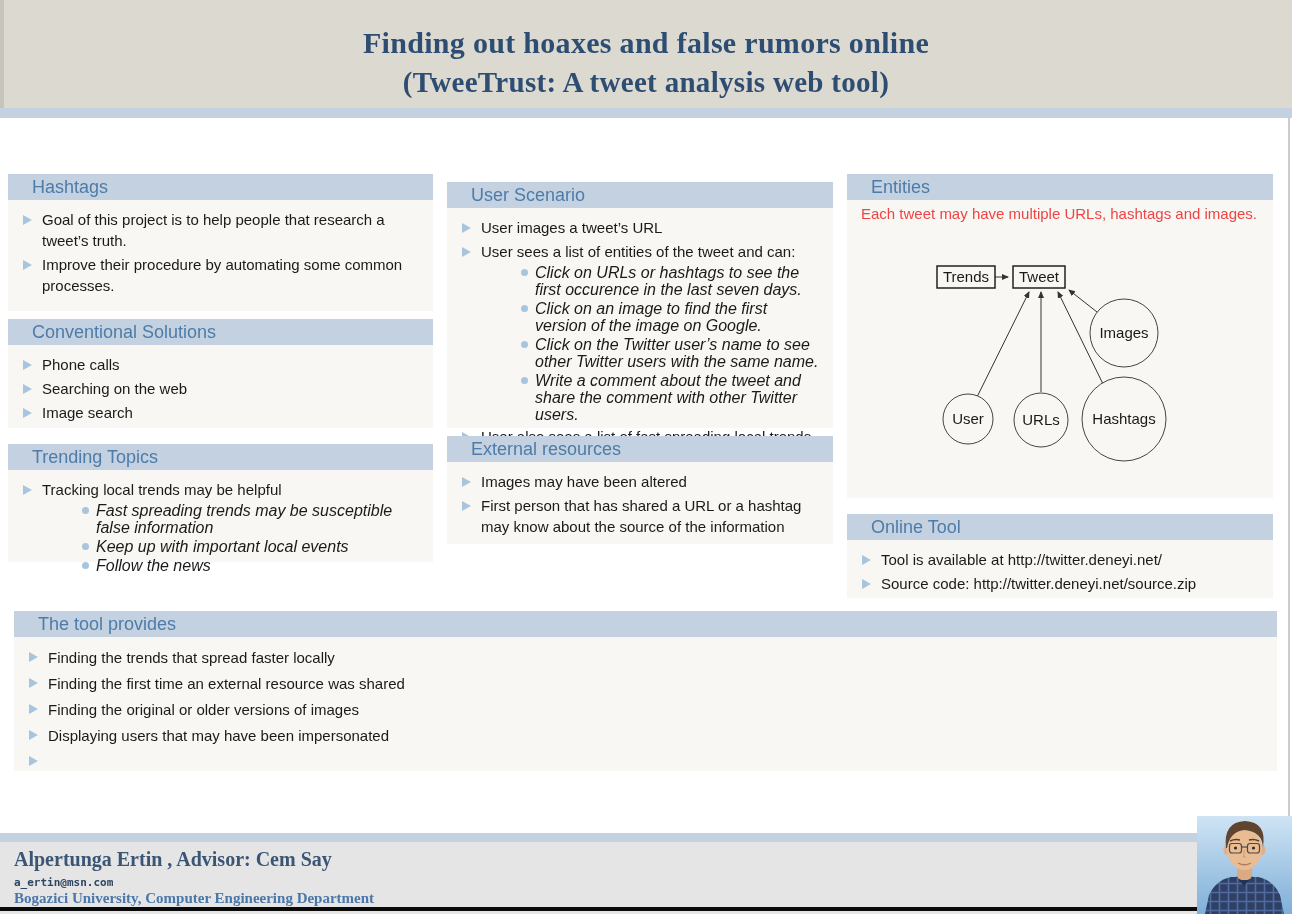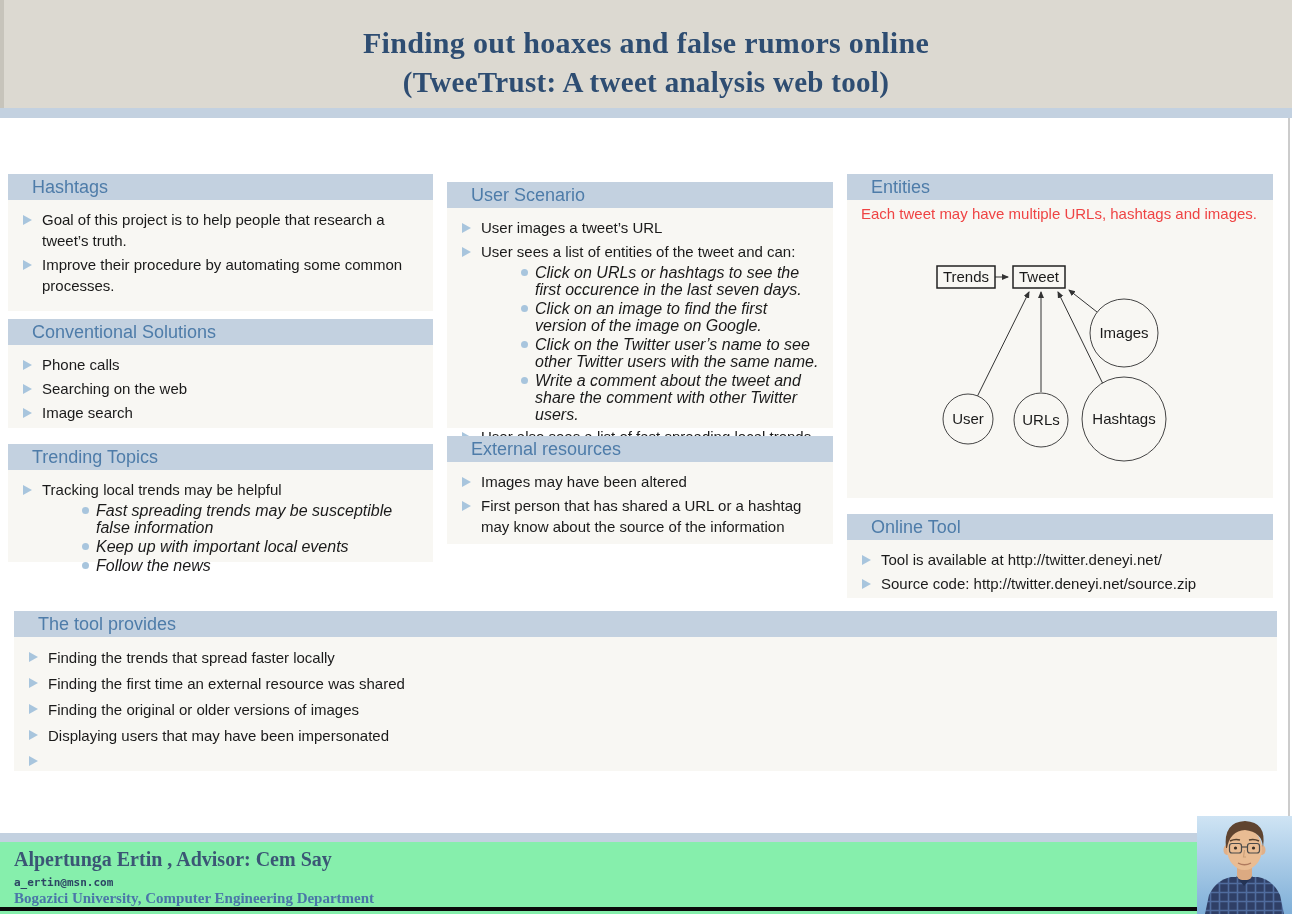--- a/index.html
+++ b/index.html
@@ -41,21 +41,21 @@
   .box-online-tool{left:847px;top:514px;width:426px;height:84px;}
   .box-tool-provides{left:14px;top:611px;width:1263px;height:160px;}
   .box-tool-provides li.item{line-height:23px;}
 
   .entities-intro{padding:3px 14px 0 14px;font-size:15px;line-height:22px;color:#ef4444;}
   .diagram-svg{position:absolute;left:0;top:0;width:426px;height:298px;}
   .diagram-wrap{position:absolute;inset:0;}
 
   
   .footer-strip{position:absolute;left:0;top:833px;width:1292px;height:9px;background:#c3d1e0;}
-  .footer{position:absolute;left:0;top:842px;width:1292px;height:72px;background:#86efac;}
+  .footer{position:absolute;left:0;top:842px;width:1292px;height:72px;background:#e5e5e5;}
   .footer .name{margin:6px 0 0 14px;font-family:"Liberation Serif",serif;font-weight:bold;
                 font-size:20px;color:#3b5675;}
   .footer .email{margin:5px 0 0 14px;font-family:"DejaVu Sans Mono",monospace;font-weight:bold;
                  font-size:11px;color:#2c4664;}
   .footer .affil{margin:1px 0 0 14px;font-family:"Liberation Serif",serif;font-weight:bold;
                  font-size:15px;color:#4a76a8;}
   .black-line{position:absolute;left:0;top:907px;width:1292px;height:4px;background:#0a0a0a;}
 
   .photo{position:absolute;left:1197px;top:816px;width:95px;height:98px;z-index:5;}
 </style>

